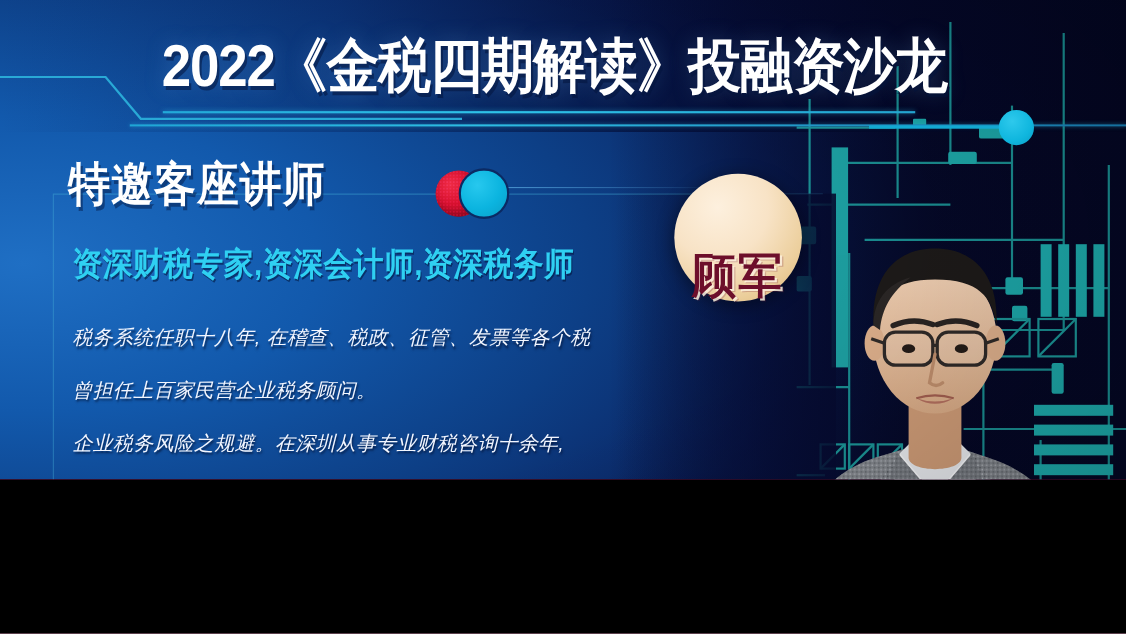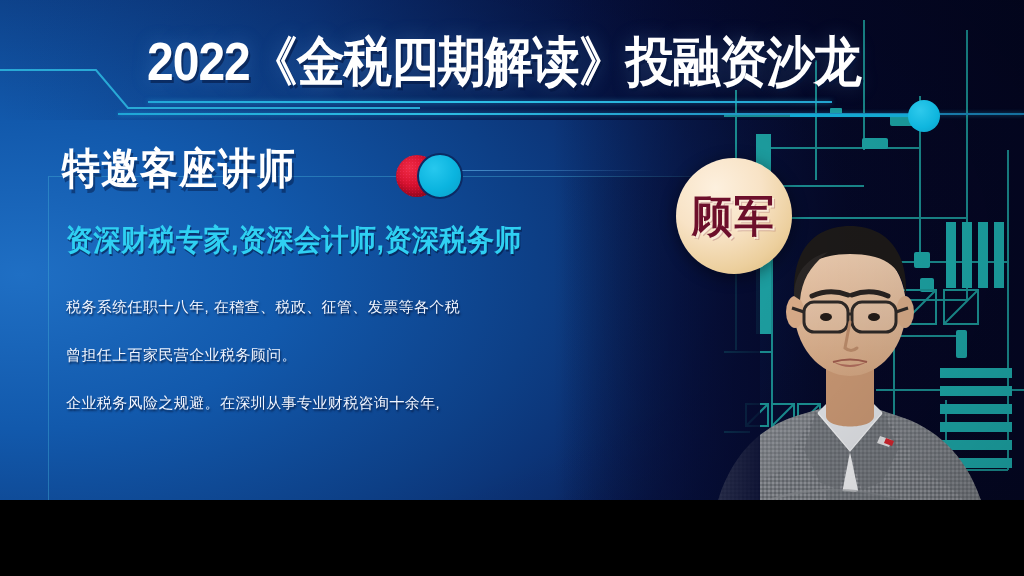--- a/index.html
+++ b/index.html
@@ -5,21 +5,21 @@
 <style>
   * { margin:0; padding:0; box-sizing:border-box; }
   html,body{ background:#000; }
   body{
     font-family:"Liberation Sans","DejaVu Sans",sans-serif;
     -webkit-font-smoothing:antialiased;
   }
 
   #poster{
     position:relative;
-    width:1024px; height:500px;
+    width:1024px; height:436px;
     overflow:hidden;
     background:#be185d;
   }
 
   
   .bg-base{
     position:absolute; inset:0;
     background:
       radial-gradient(120% 140% at 2% 55%, #1f6fc4 0%, #1259ac 22%, #0d3f86 42%, #0a2462 60%, #070f3c 76%, #05092b 100%);
   }
@@ -121,33 +121,34 @@
     text-shadow:1px 2px 0 rgba(3,24,64,.6);
     transform:scaleY(1.1); transform-origin:left top;
     line-height:34px;
   }
 
   
   .body-text{
     position:absolute; left:66px; top:283px; width:680px;
   }
   .body-line{
-    font-size:15px; color:#f2f6ff; line-height:48px;
+    font-size:18px; color:#f2f6ff; line-height:48px;
     white-space:nowrap; letter-spacing:.4px;
     text-shadow:1px 2px 2px rgba(2,12,40,.7);
+    font-style:italic;
   }
 
   
   .badge{
-    position:absolute; left:676px; top:158px; width:116px; height:116px;
+    position:absolute; left:613px; top:158px; width:116px; height:116px;
     border-radius:50%;
     background:
       radial-gradient(circle at 34% 26%, #fdf0de 0%, #f8e3c6 40%, #eccf9d 72%, #d9b472 100%);
     box-shadow:0 3px 16px rgba(0,0,0,.45);
-    display:flex; align-items:center; justify-content:center;
+    display:flex; align-items:flex-end; justify-content:center;
   }
   .badge-name{
     font-size:40px; font-weight:700; color:#6d0f2b;
     letter-spacing:2px; line-height:46px;
     text-shadow:2px 2px 0 rgba(255,245,225,.85), 3px 3px 0 rgba(120,30,55,.25);
     transform:scaleY(1.08);
   }
 
   
   .node-dot{

